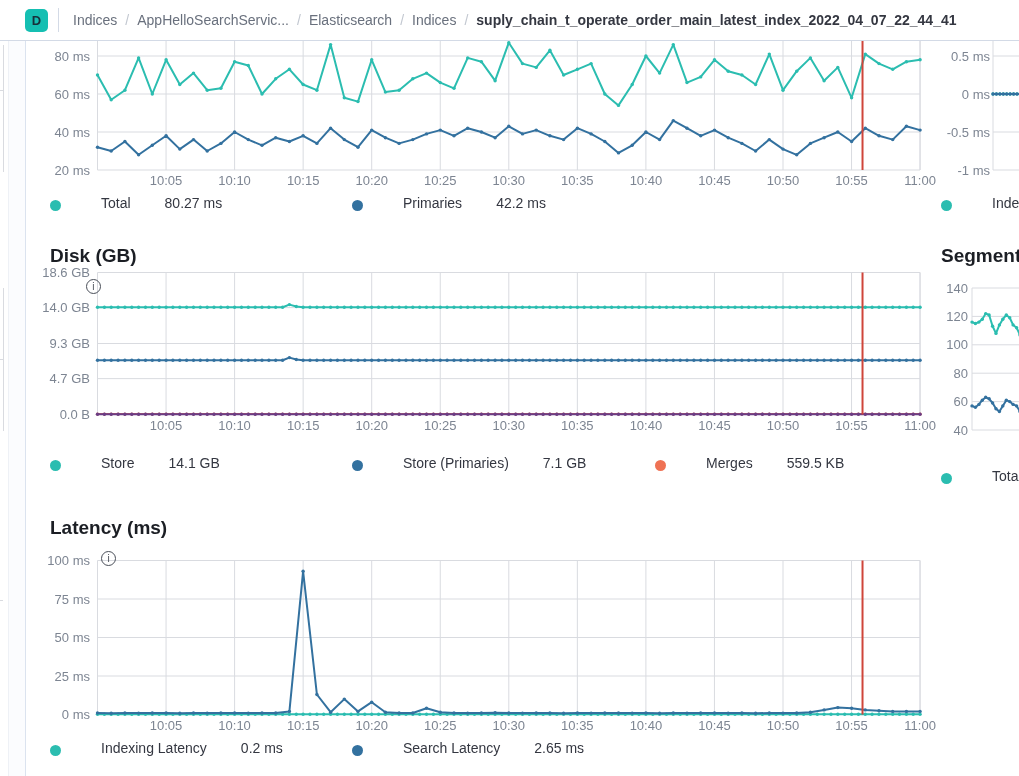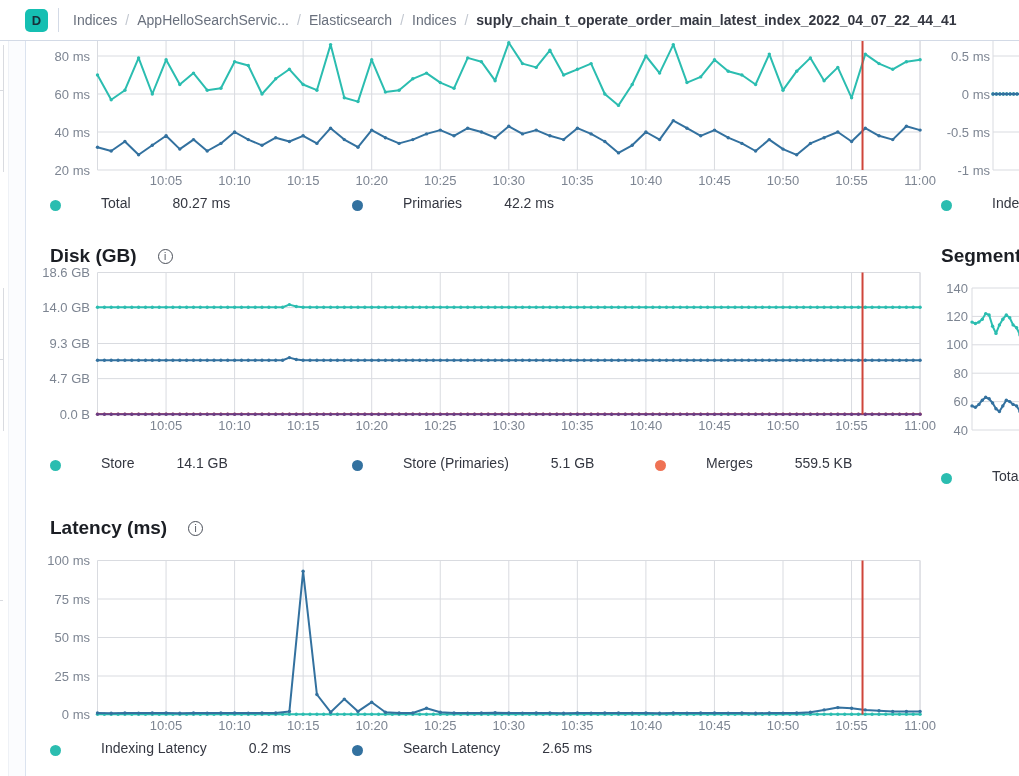--- a/index.html
+++ b/index.html
@@ -28,33 +28,33 @@
   .chart { position:absolute; }
   .chart svg text { font-family:"Liberation Sans", sans-serif; font-size:13px; fill:#7d8592; }
   #c-top      { left:40px;  top:41px;  width:900px; height:150px; }
   #c-righttop { left:935px; top:41px;  width:84px;  height:150px; }
   #c-disk     { left:40px;  top:264px; width:900px; height:170px; }
   #c-segment  { left:935px; top:280px; width:84px;  height:170px; }
   #c-latency  { left:40px;  top:552px; width:900px; height:178px; }
 
   
   .chart-title { position:absolute; font-size:19px; font-weight:700; color:#1b1e24; display:flex;
-                 align-items:center; gap:21px; white-space:nowrap; }
+                 align-items:center; gap:12px; white-space:nowrap;flex-direction:column; }
   #t-disk    { left:50px;  top:245px; }
   #t-segment { left:941px; top:245px; }
   #t-latency { left:50px;  top:517px; }
   .info-icon { width:15px; height:15px; border:1px solid #4a4f59; border-radius:50%; color:#4a4f59;
                font-size:10px; font-weight:400; display:flex; align-items:center; justify-content:center;
                cursor:pointer; }
 
   
   .legend-item { position:absolute; display:flex; align-items:flex-end; font-size:14px; color:#343741;
                  height:16px; cursor:pointer; white-space:nowrap;gap:32px; }
   .legend-item .dot { width:11px; height:11px; border-radius:50%; margin-right:8px; flex:0 0 auto; }
-  .legend-item .val { margin-left:10px; }
+  .legend-item .val { margin-left:2px; }
 </style>
 </head>
 <body>
 
 <div class="page">
 
   <div class="topbar">
     <div class="logo-badge">D</div>
     <div class="topbar-divider"></div>
     <nav class="crumbs">
@@ -1100,21 +1100,21 @@
   </div>
 
   <div class="legend-item" style="left:50px; top:455px;">
     <span class="dot" style="background: rgb(43, 189, 176);"></span>
     <span class="lbl">Store</span>
     <span class="val">14.1 GB</span>
   </div>
   <div class="legend-item" style="left:352px; top:455px;">
     <span class="dot" style="background: rgb(51, 113, 159);"></span>
     <span class="lbl">Store (Primaries)</span>
-    <span class="val">5.1 GB</span>
+    <span class="val">7.1 GB</span>
   </div>
   <div class="legend-item" style="left:655px; top:455px;">
     <span class="dot" style="background: rgb(239, 114, 84);"></span>
     <span class="lbl">Merges</span>
     <span class="val">559.5 KB</span>
   </div>
 
   <div class="legend-item" style="left:941px; top:468px;">
     <span class="dot" style="background: rgb(43, 189, 176);"></span>
     <span class="lbl">Total</span>

